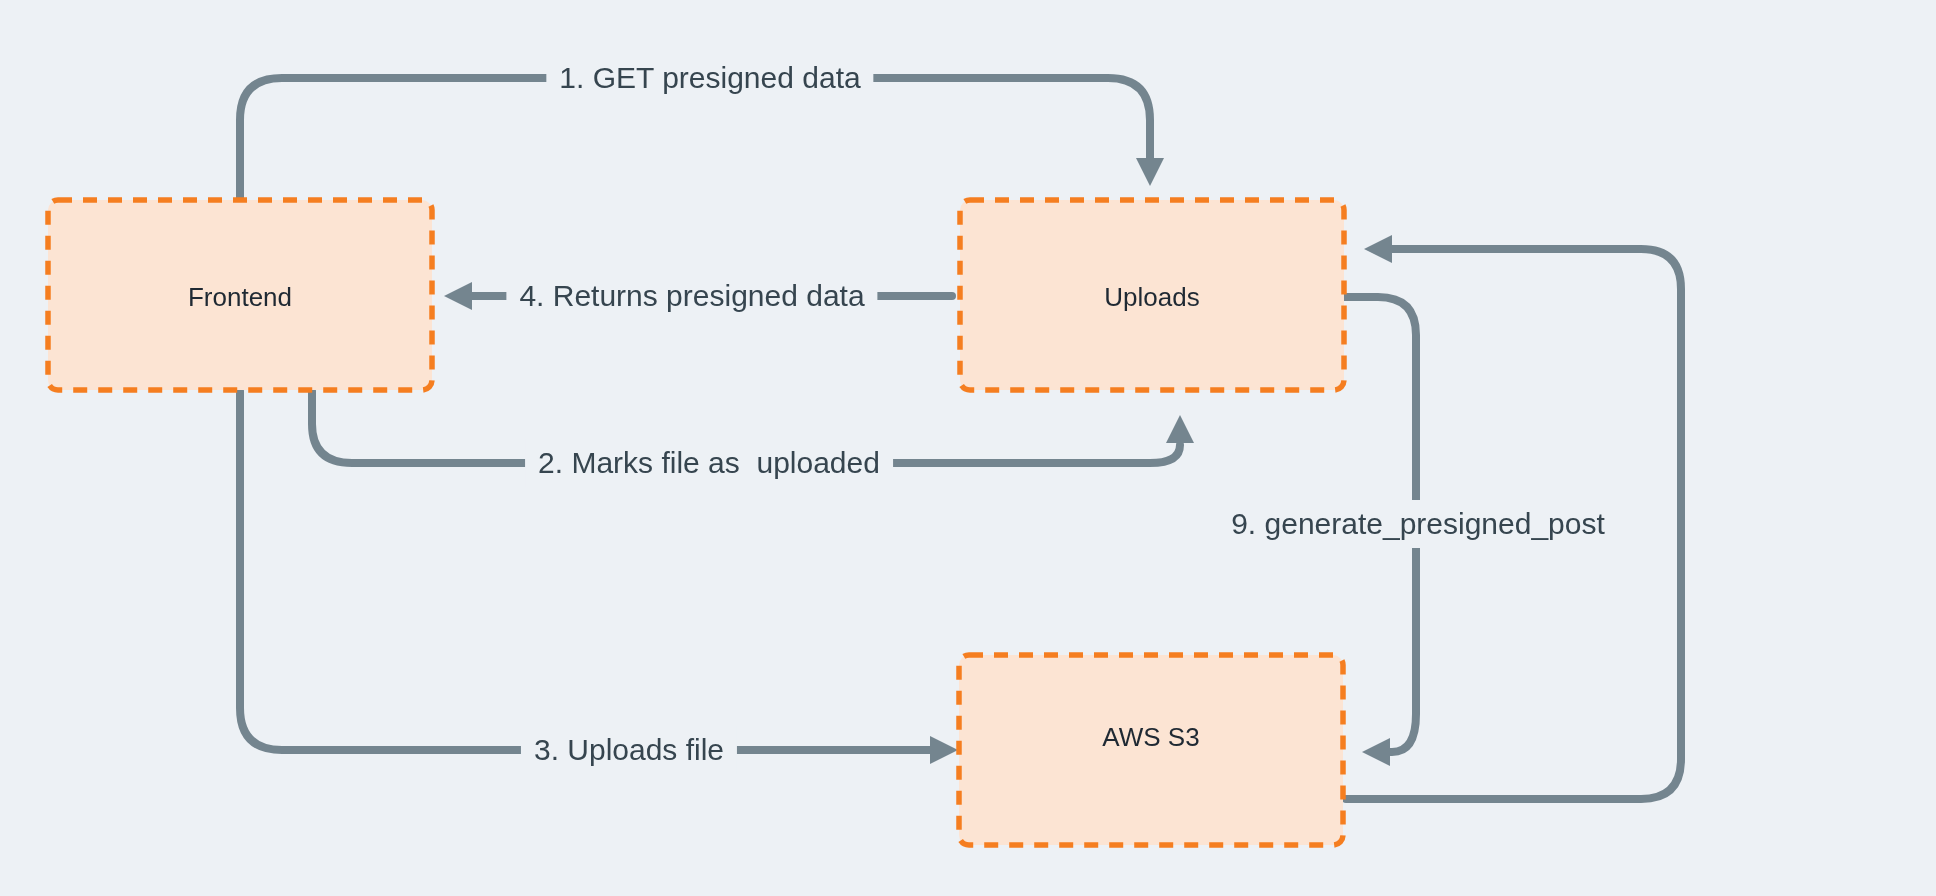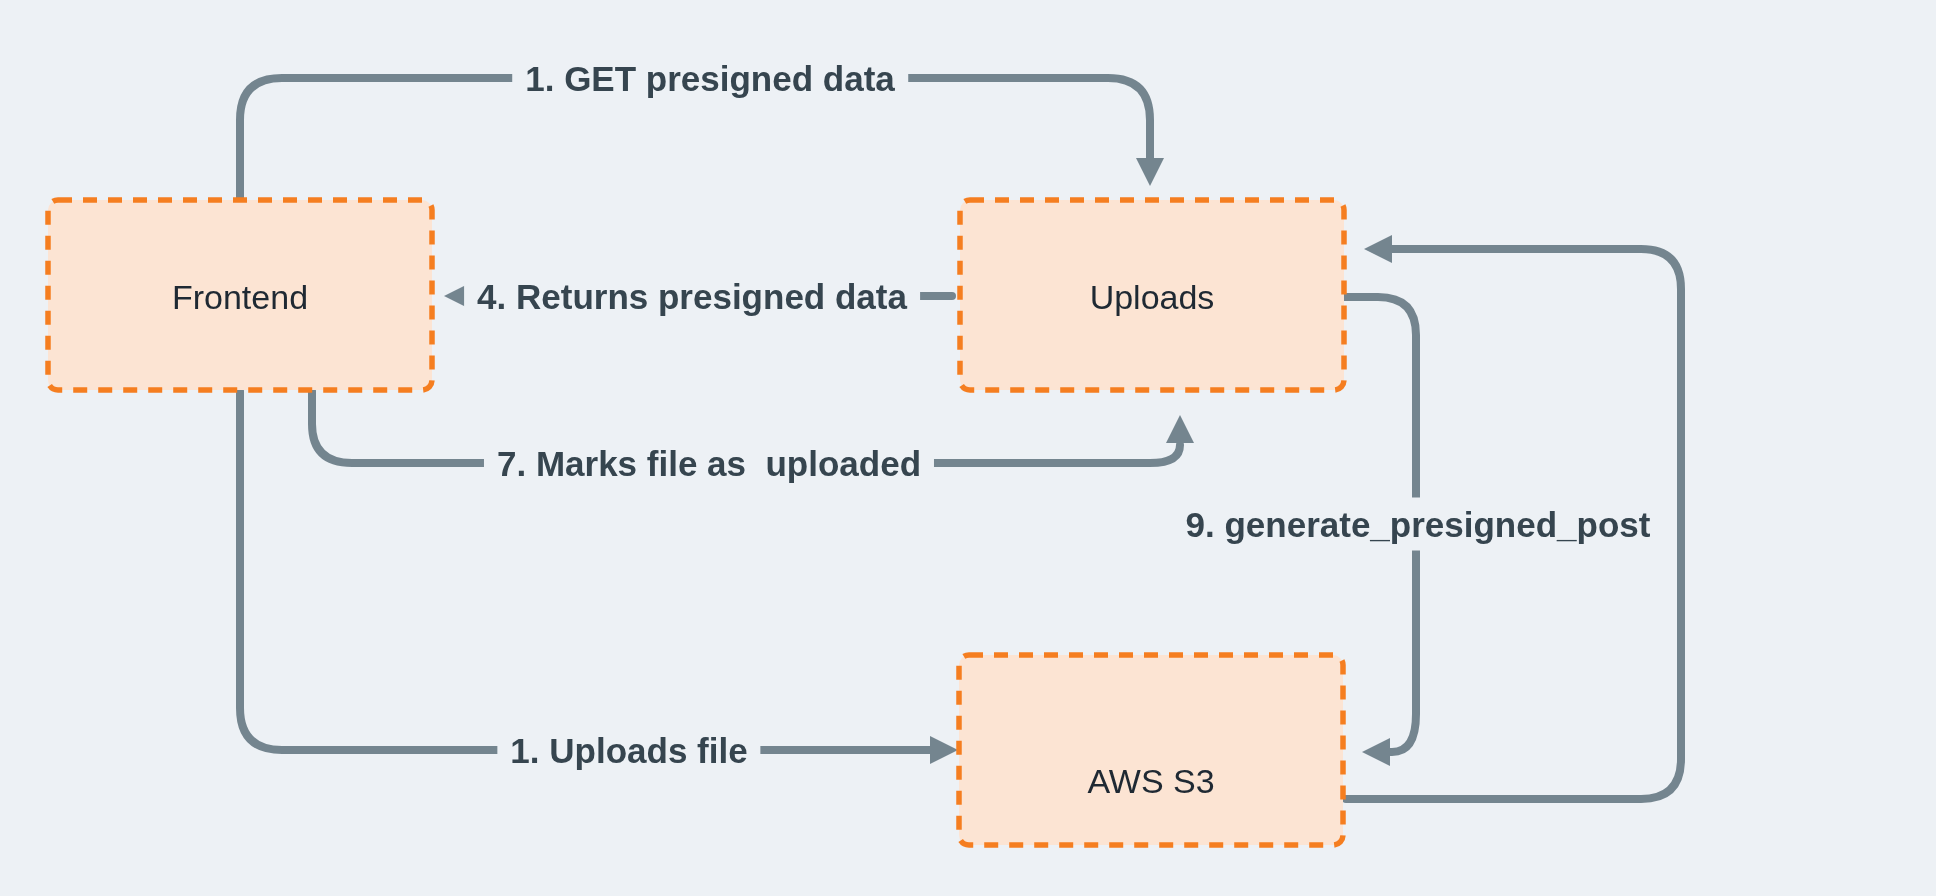--- a/index.html
+++ b/index.html
@@ -32,28 +32,28 @@
     stroke-linecap:round;
   }
   .arrowhead{fill:var(--line);stroke:none;}
   .label{
     position:absolute;
     transform:translate(-50%,-50%);
     white-space:pre;
     line-height:1;
   }
   .edge-label{
-    font-size:35px;
+    font-size:30px;
     color:var(--edgeText);
     background:var(--bg);
     padding:9px 13px;
-    font-weight:700;
+    font-weight:400;
   }
   .node-label{
-    font-size:34px;
+    font-size:26px;
     color:var(--nodeText);
     font-weight:500;
   }
 </style>
 </head>
 <body>
 
 <div class="canvas">
 
   <svg class="diagram-svg" viewBox="0 0 1936 896" width="1936" height="896">
@@ -76,21 +76,21 @@
     <path class="edge-path" d="M 1346 799 L 1641 799 Q 1681 799 1681 759 L 1681 289 Q 1681 249 1641 249 L 1392 249"></path>
     <polygon class="arrowhead" points="1364,249 1392,235 1392,263"></polygon>
 
     <rect class="node-rect" x="48" y="200" width="384" height="190" rx="10"></rect>
     <rect class="node-rect" x="960" y="200" width="384" height="190" rx="10"></rect>
     <rect class="node-rect" x="959" y="655" width="384" height="190" rx="10"></rect>
   </svg>
 
   <div class="label node-label" style="left:240px;top:297px;">Frontend</div>
   <div class="label node-label" style="left:1152px;top:297px;">Uploads</div>
-  <div class="label node-label" style="left:1151px;top:781px;">AWS S3</div>
+  <div class="label node-label" style="left:1151px;top:737px;">AWS S3</div>
 
   <div class="label edge-label" style="left:710px;top:78px;">1. GET presigned data</div>
   <div class="label edge-label" style="left:1418px;top:524px;">9. generate_presigned_post</div>
   <div class="label edge-label" style="left:692px;top:296px;">4. Returns presigned data</div>
-  <div class="label edge-label" style="left:629px;top:750px;">1. Uploads file</div>
-  <div class="label edge-label" style="left:709px;top:463px;">7. Marks file as  uploaded</div>
+  <div class="label edge-label" style="left:629px;top:750px;">3. Uploads file</div>
+  <div class="label edge-label" style="left:709px;top:463px;">2. Marks file as  uploaded</div>
 
 </div>
 
 </body></html>

